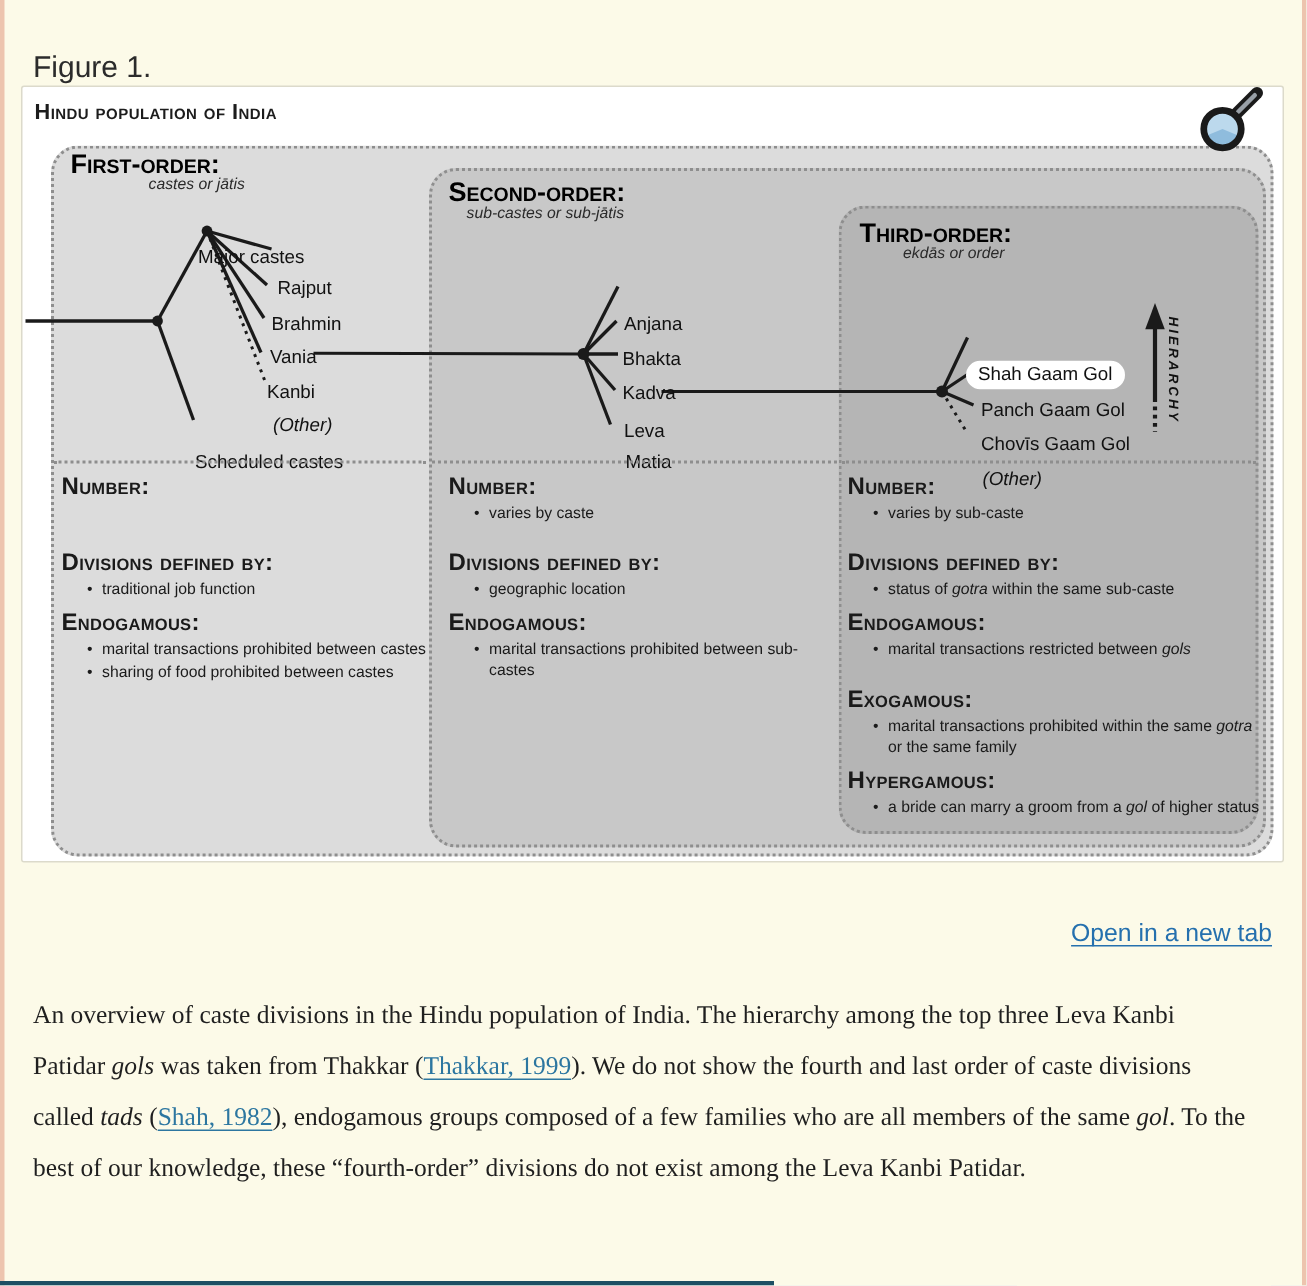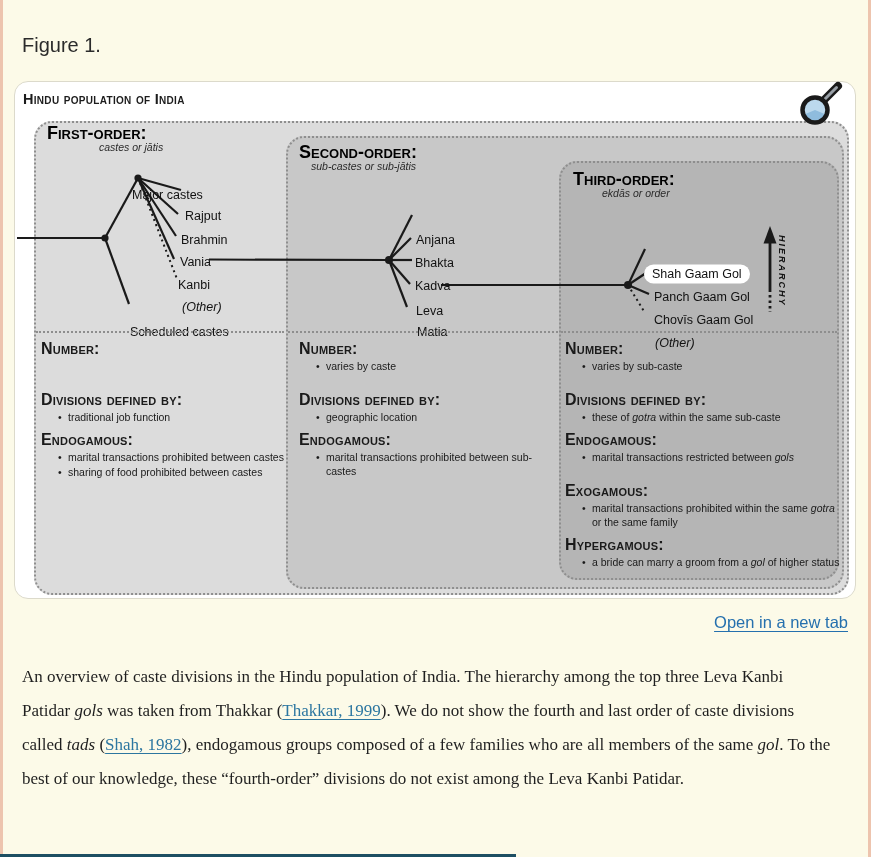--- a/index.html
+++ b/index.html
@@ -3,21 +3,21 @@
 <meta charset="utf-8">
 <style>
   html,body{margin:0;padding:0;}
   .page{position:relative;width:871px;height:857px;background:#fcfae8;font-family:"Liberation Sans",sans-serif;overflow:hidden;}
   .edge{position:absolute;top:0;bottom:0;width:3px;background:#edc4ae;}
   .edge.left{left:0;}  .edge.right{right:0;}
   .bottom-bar{position:absolute;left:0;bottom:0;width:516px;height:3px;background:#1d4f63;}
 
   .figure-label{position:absolute;left:22px;top:10px;font-size:20px;color:#2b2b2b;margin-top:24px;}
 
-  .panel{position:absolute;left:14px;top:81px;width:842px;height:518px;background:#ffffff;border:1px solid #dcdacb;border-radius:14px;box-sizing:border-box;}
+  .panel{position:absolute;left:14px;top:57px;width:842px;height:518px;background:#ffffff;border:1px solid #dcdacb;border-radius:2px;box-sizing:border-box;}
   .panel-title{position:absolute;left:8px;top:9px;font-variant:small-caps;font-weight:600;font-size:14.5px;letter-spacing:.3px;color:#1c1c1c;}
 
   .box{position:absolute;border:2px dotted #8e8e8e;border-radius:18px;box-sizing:border-box;}
   .box1{left:19px;top:39px;width:815px;height:474px;background:#dcdcdc;}
   .box2{left:271px;top:54px;width:558px;height:453px;background:#c8c8c8;}
   .box3{left:544px;top:79px;width:280px;height:419px;background:#b5b5b5;}
 
   .order-head{position:absolute;font-variant:small-caps;font-weight:700;font-size:18px;color:#000000;white-space:nowrap;}
   .order-sub{position:absolute;font-style:italic;font-size:10.5px;color:#2a2a2a;white-space:nowrap;}
   .oh1{left:32px;top:41px;} .os1{left:49px;top:59px;margin-left:35px;}
@@ -169,21 +169,21 @@
 
     <div class="sec c3 row-number">
       <div class="sec-h">Number:</div>
       <div class="bl-wrap">
         <div class="bl">varies by sub-caste</div>
       </div>
     </div>
     <div class="sec c3 row-div">
       <div class="sec-h">Divisions defined by:</div>
       <div class="bl-wrap">
-        <div class="bl"><span>these of </span><i>gotra</i><span> within the same sub-caste</span></div>
+        <div class="bl"><span>status of </span><i>gotra</i><span> within the same sub-caste</span></div>
       </div>
     </div>
     <div class="sec c3 row-endo">
       <div class="sec-h">Endogamous:</div>
       <div class="bl-wrap">
         <div class="bl"><span>marital transactions restricted between </span><i>gols</i></div>
       </div>
     </div>
     <div class="sec c3 row-exo">
       <div class="sec-h">Exogamous:</div>

